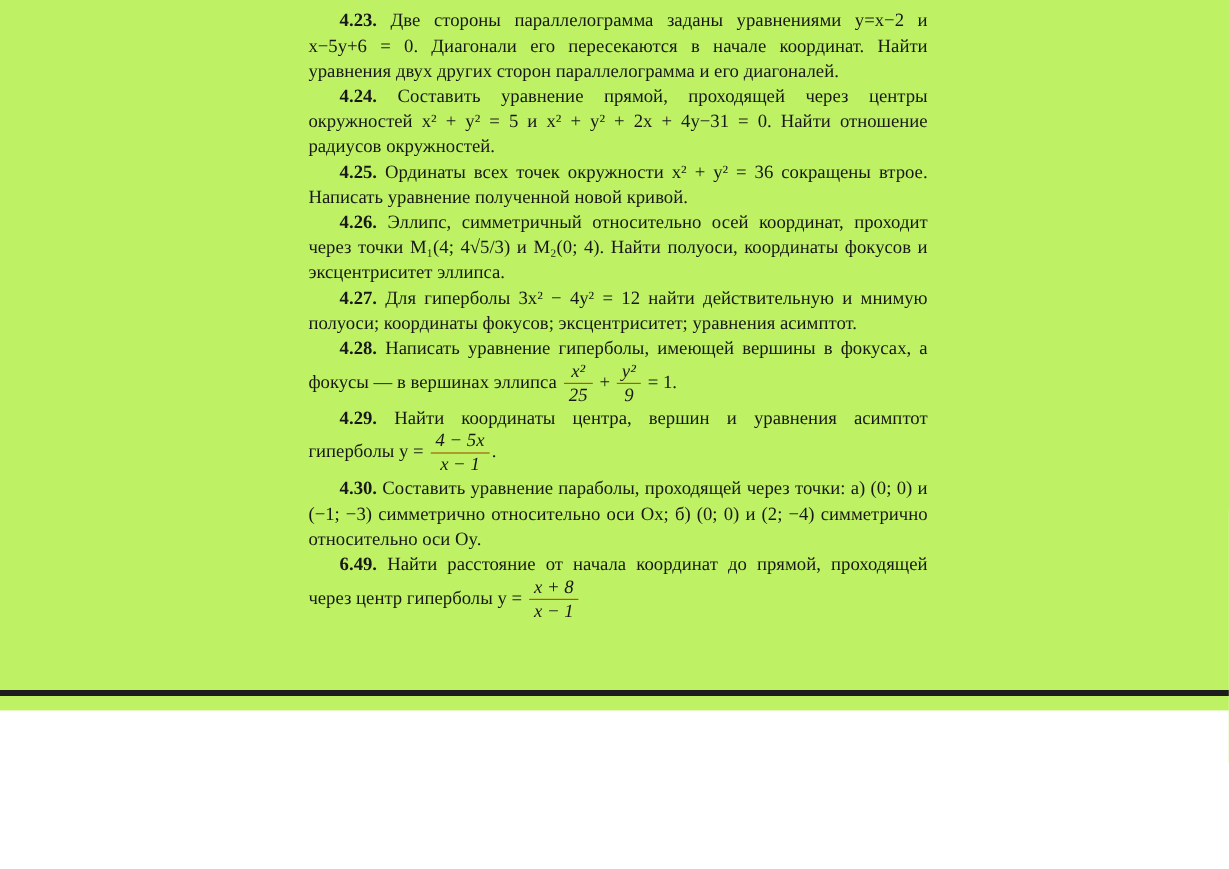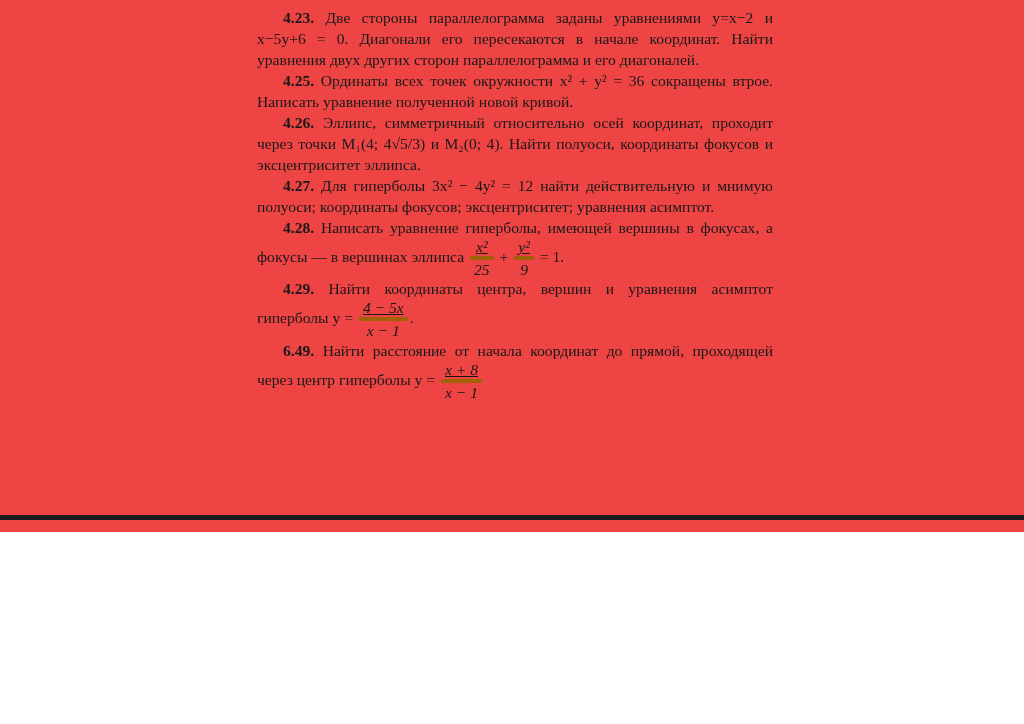--- a/index.html
+++ b/index.html
@@ -6,22 +6,22 @@
   body {
     width: 1024px;
     height: 724px;
     background: #ffffff;
     overflow: hidden;
     font-family: "Liberation Serif", "DejaVu Serif", serif;
   }
   .page {
     position: relative;
     width: 1024px;
-    height: 532px;
-    background: #ef4444;
+    height: 592px;
+    background: #bef264;
   }
   .text-block {
     position: absolute;
     left: 257px;
     top: 7px;
     width: 516px;
     font-size: 15.6px;
     line-height: 21px;
     color: #181818;
     text-align: justify;
@@ -36,22 +36,21 @@
     vertical-align: middle;
     text-align: center;
     text-indent: 0;
     line-height: 1.1;
     padding: 0 2px;
     font-style: italic;
   }
   .frac .num {
     display: block;
     padding: 0 4px 1px 4px;
-    border-bottom: 4px solid #a16207;
-    text-decoration: underline;
+    border-bottom: 1px solid #a16207;
   }
   .frac .den {
     display: block;
     padding: 1px 4px 0 4px;
     font-style: italic;
   }
   .scan-edge {
     position: absolute;
     left: 0;
     bottom: 12px;
@@ -61,31 +60,33 @@
   }
 </style>
 </head>
 <body>
 
 <div class="page">
   <div class="text-block">
 
     <p class="problem"><b class="pnum">4.23.</b> <span>Две стороны параллелограмма заданы уравнениями y=x−2 и x−5y+6 = 0. Диагонали его пересекаются в начале координат. Найти уравнения двух других сторон параллелограмма и его диагоналей.</span></p>
 
+    <p class="problem"><b class="pnum">4.24.</b> <span>Составить уравнение прямой, проходящей через центры окружностей x² + y² = 5 и x² + y² + 2x + 4y−31 = 0. Найти отношение радиусов окружностей.</span></p>
 
     <p class="problem"><b class="pnum">4.25.</b> <span>Ординаты всех точек окружности x² + y² = 36 сокращены втрое. Написать уравнение полученной новой кривой.</span></p>
 
     <p class="problem"><b class="pnum">4.26.</b> <span>Эллипс, симметричный относительно осей координат, проходит через точки M₁(4; 4√5/3) и M₂(0; 4). Найти полуоси, координаты фокусов и эксцентриситет эллипса.</span></p>
 
     <p class="problem"><b class="pnum">4.27.</b> <span>Для гиперболы 3x² − 4y² = 12 найти действительную и мнимую полуоси; координаты фокусов; эксцентриситет; уравнения асимптот.</span></p>
 
     <p class="problem"><b class="pnum">4.28.</b> <span>Написать уравнение гиперболы, имеющей вершины в фокусах, а фокусы — в вершинах эллипса</span> <span class="frac"><span class="num">x²</span><span class="den">25</span></span> <span>+</span> <span class="frac"><span class="num">y²</span><span class="den">9</span></span> <span>= 1.</span></p>
 
     <p class="problem"><b class="pnum">4.29.</b> <span>Найти координаты центра, вершин и уравнения асимптот гиперболы y =</span> <span class="frac"><span class="num">4 − 5x</span><span class="den">x − 1</span></span><span>.</span></p>
 
+    <p class="problem"><b class="pnum">4.30.</b> <span>Составить уравнение параболы, проходящей через точки: а) (0; 0) и (−1; −3) симметрично относительно оси Ox; б) (0; 0) и (2; −4) симметрично относительно оси Oy.</span></p>
 
 
     <p class="problem"><b class="pnum">6.49.</b> <span>Найти расстояние от начала координат до прямой, проходящей через центр гиперболы y =</span> <span class="frac"><span class="num">x + 8</span><span class="den">x − 1</span></span></p>
 
   </div>
 
   <div class="scan-edge"></div>
 </div>
 
 </body></html>

